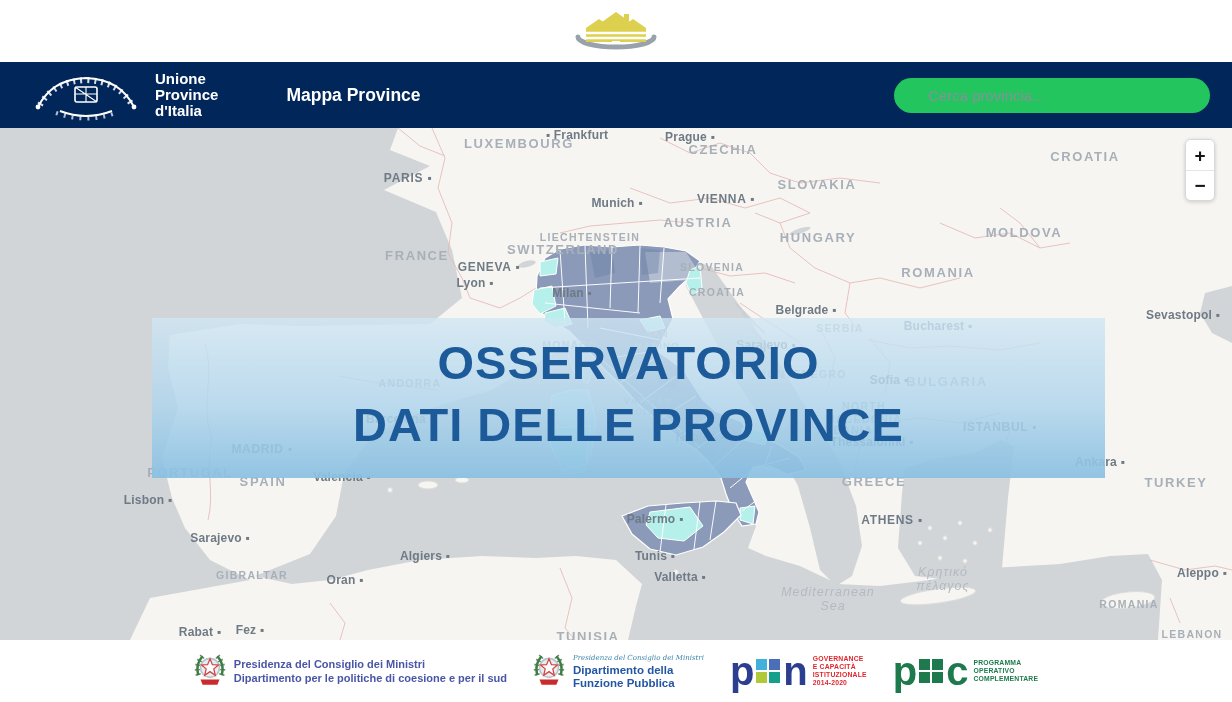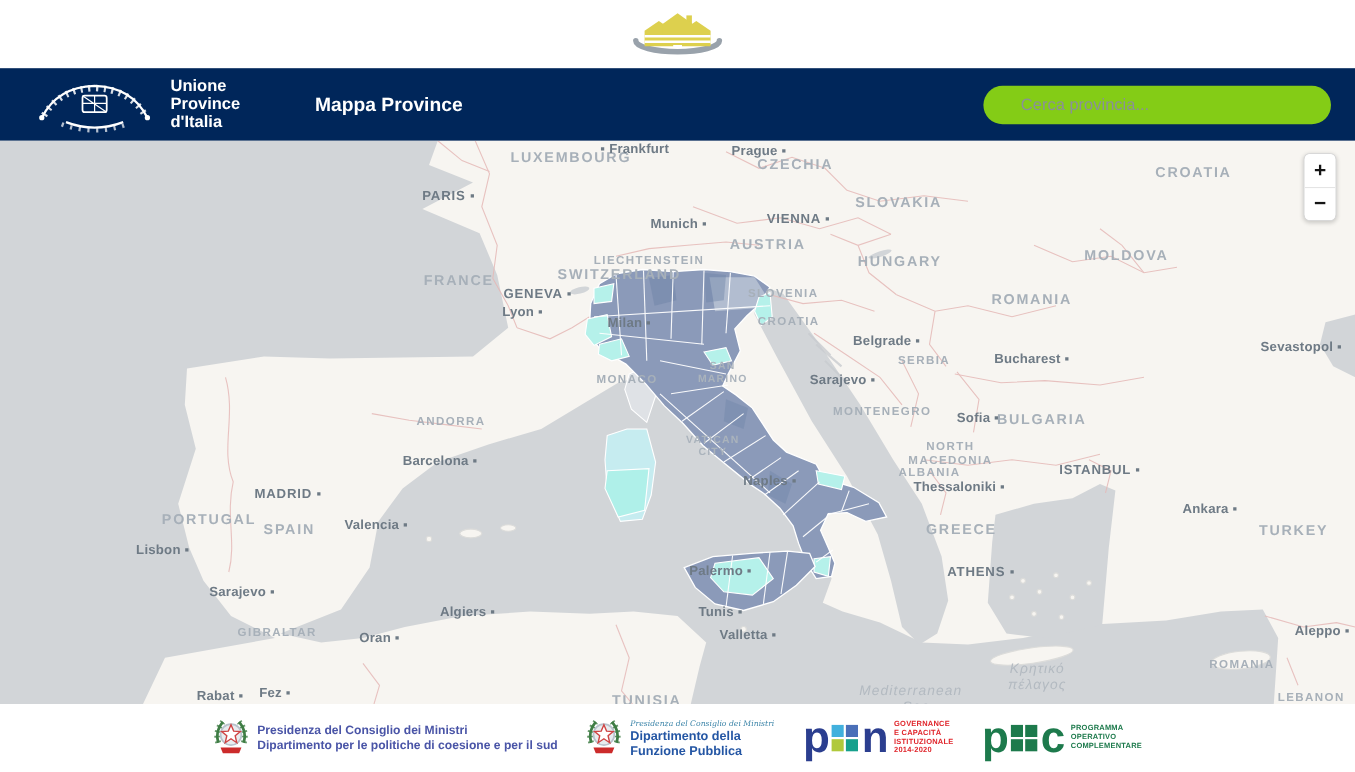--- a/index.html
+++ b/index.html
@@ -10,35 +10,35 @@
   .topband { height:62px; background:#fff; display:flex; align-items:center;
     justify-content:center; gap:14px; }
   .brand-text { font-size:20px; font-weight:bold; color:#98a1a9; letter-spacing:.3px; }
 
   
   .navbar { height:66px; background:#00265a; display:flex; align-items:center; padding:0 22px; }
   .upi-emblem { margin-left:8px; flex:0 0 auto; cursor:pointer; }
   .upi-name { margin-left:13px; color:#fff; font-weight:bold; font-size:15px; line-height:16px; }
   .nav-link { margin-left:68px; color:#fff; font-weight:bold; font-size:17.5px; cursor:pointer; }
   .search-wrap { margin-left:auto; }
-  .search-input { width:316px; height:35px; border:none; border-radius:18px; background:#84cc16;
+  .search-input { width:316px; height:35px; border:none; border-radius:18px; background:#22c55e;
     padding:0 20px 0 34px; font-size:15px; color:#444; outline:none;
     font-family:"Liberation Sans", sans-serif; }
   .search-input::placeholder { color:#8a9099; }
 
   
   .map { position:relative; height:512px; background:#f7f5f1; overflow:hidden; }
   .basemap { position:absolute; left:0; top:0; z-index:1; }
   .map-label { position:absolute; transform:translate(-50%,-50%); white-space:nowrap; z-index:2; }
   .country    { color:#a7b0b9; font-size:13px;   font-weight:600; letter-spacing:1.6px; }
   .country-sm { color:#a7b0b9; font-size:10.5px; font-weight:600; letter-spacing:1.3px; }
   .country-xs { color:#aab3bc; font-size:9.5px;  font-weight:600; letter-spacing:1.1px; }
   .capital { color:#6e7a85; font-size:12px; font-weight:700; letter-spacing:.7px; }
   .city    { color:#6e7a85; font-size:12px; font-weight:600; letter-spacing:.2px; }
-  .sea     { color:#b3bac1; font-size:12.5px; font-style:italic; letter-spacing:1px;margin-top:36px; }
+  .sea     { color:#b3bac1; font-size:12.5px; font-style:italic; letter-spacing:1px; }
 
   .banner { position:absolute; left:152px; top:190px; width:953px; height:160px; z-index:3;
     background:linear-gradient(180deg, rgba(208,230,243,.80) 0%, rgba(176,213,236,.85) 55%,
       rgba(138,192,226,.93) 100%);
     display:flex; flex-direction:column; align-items:center; padding-top:21px; gap:15px; }
   .banner-line { color:#1c5a99; font-weight:bold; font-size:47px; line-height:1;
     letter-spacing:1px; }
 
   .zoomctl { position:absolute; right:17px; top:11px; width:30px; z-index:4; background:#fff;
     border:1px solid #d8d8d8; border-radius:6px; overflow:hidden;
@@ -293,20 +293,24 @@
       <div class="map-label city" style="left: 1100px; top: 334px;">Ankara ▪</div>
       <div class="map-label city" style="left: 1202px; top: 445px;">Aleppo ▪</div>
       <div class="map-label city" style="left: 200px; top: 504px;">Rabat ▪</div>
       <div class="map-label city" style="left: 250px; top: 502px;">Fez ▪</div>
       <div class="map-label sea" style="left: 828px; top: 464px;">Mediterranean</div>
       <div class="map-label sea" style="left: 833px; top: 478px;">Sea</div>
       <div class="map-label sea" style="left: 943px; top: 444px;">Κρητικό</div>
       <div class="map-label sea" style="left: 943px; top: 458px;">πέλαγος</div>
     </div>
 
+  <div class="banner">
+    <div class="banner-line">OSSERVATORIO</div>
+    <div class="banner-line">DATI DELLE PROVINCE</div>
+  </div>
 
   <div class="zoomctl">
     <button>+</button>
     <button>−</button>
   </div>
 </div>
 
 <div class="footer">
 
   <div class="flogo">

